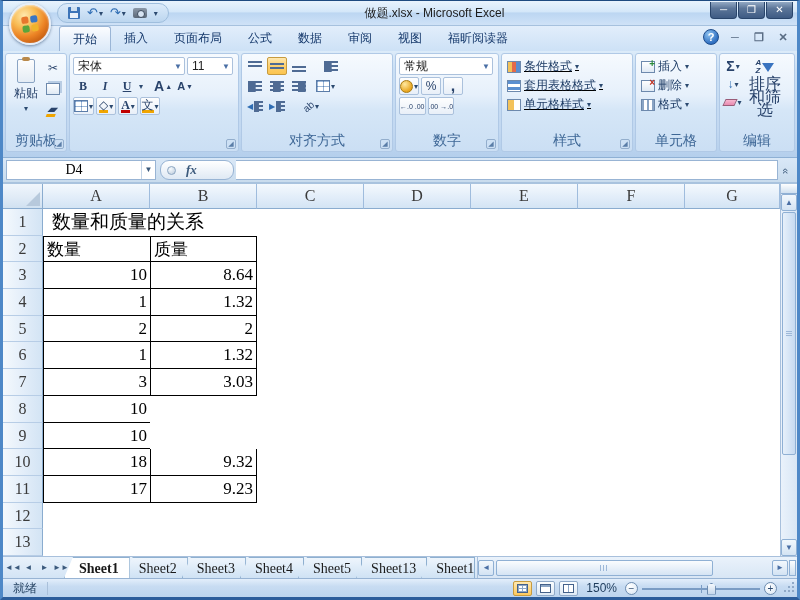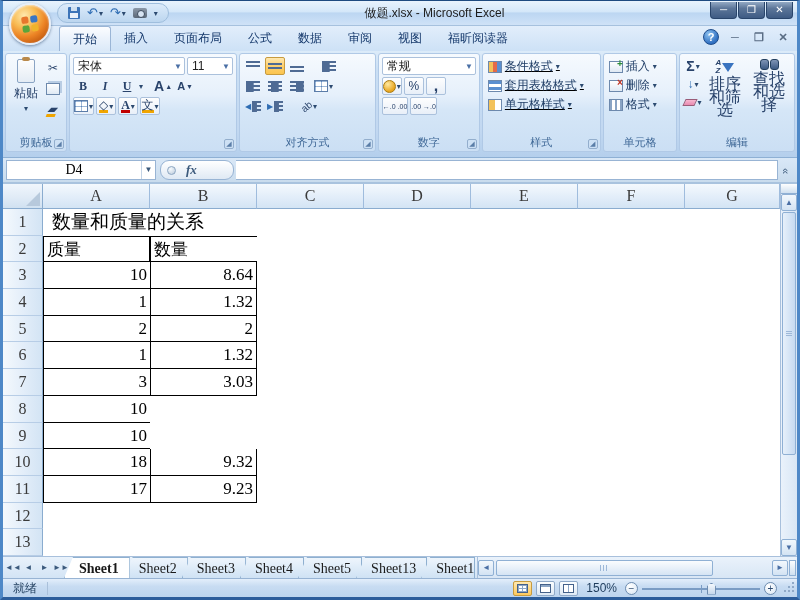--- a/index.html
+++ b/index.html
@@ -46,21 +46,21 @@
   .tabrow-right { position:absolute; right:6px; top:3px; display:flex; align-items:center; gap:8px; }
   .help-btn { width:16px; height:16px; border-radius:50%; background:radial-gradient(circle at 35% 30%, #8fc3f0, #2f6fc1 70%);
     color:#fff; font-size:11px; font-weight:bold; text-align:center; line-height:15px; border:1px solid #1d4c8c; }
   .wb-ctl { color:#5a6d84; font-size:11px; font-weight:bold; width:16px; text-align:center; }
 
   
   .ribbon { height:107px; background:linear-gradient(#dcebf9 0%, #cadff4 18%, #c2d8f1 75%, #b4cfec 100%);
     border-bottom:1px solid #8eb0d4; display:flex; gap:2px; padding:2px 2px 3px 2px; }
   .rgroup { border:1px solid #b0c9e6; border-radius:3px; height:99px; display:flex; flex-direction:column;
     background:linear-gradient(#f6fafe 0%, #e6f0fb 42%, #d5e6f7 58%, #cbdff4 100%); padding:3px 3px 0 3px; position:relative; }
-  .rgroup-label { position:absolute; left:0; right:0; bottom:1px; text-align:center; font-size:11px; color:#3e6796; }
+  .rgroup-label { position:absolute; left:0; right:0; bottom:1px; text-align:center; font-size:14px; color:#3e6796; }
   .launcher { position:absolute; right:2px; bottom:2px; width:10px; height:10px; border:1px solid #93aecd;
     border-radius:2px; color:#5b7ea8; font-size:7px; line-height:8px; text-align:center; }
   .rrow { display:flex; align-items:center; gap:2px; margin-bottom:2px; }
   .combo { background:#fff; border:1px solid #abc1dc; border-radius:2px; display:flex; align-items:center;
     height:18px; padding:0 2px 0 4px; font-size:12px; color:#222; }
   .combo .car { margin-left:auto; font-size:8px; color:#4a6fa5; padding-left:3px; }
   .sbtn { min-width:20px; height:18px; border:1px solid transparent; border-radius:2px; display:flex;
     align-items:center; justify-content:center; gap:1px; font-size:12px; color:#29436b; }
   .sbtn.boxed { border-color:#abc1dc; background:linear-gradient(#fefefe,#e8eff8); }
   .sbtn.hl { background:linear-gradient(#ffe8b0,#fdcf6e 50%,#fbc54f); border-color:#c79b3f; }
@@ -468,27 +468,20 @@
         <div class="bigbtn" style="width:44px;">
           <span style="display:flex;align-items:center;gap:1px;">
               <span class="az-ic">
                 <i>A</i>
                 <i>Z</i>
               </span>
               <span class="funnel-ic"></span>
             </span>
           <span class="two-line">排序和筛选</span>
         </div>
-        <div class="bigbtn" style="width:44px;">
-          <span class="binoc-ic">
-              <i></i>
-              <i></i>
-            </span>
-          <span class="two-line">查找和选择</span>
-        </div>
       </div>
       <div class="rgroup-label">编辑</div>
     </div>
   </div>
 
   <div class="formulabar">
     <div class="namebox">
       <span class="nb-text">D4</span>
       <span class="nb-drop">▼</span>
     </div>
@@ -524,22 +517,22 @@
           </div>
           <div class="cell"></div>
           <div class="cell"></div>
           <div class="cell"></div>
           <div class="cell"></div>
           <div class="cell"></div>
           <div class="cell"></div>
         </div>
         <div class="grow">
           <div class="rowhdr">2</div>
+          <div class="cell tb tbt hdrcell">数量</div>
           <div class="cell tb tbr tbt hdrcell">质量</div>
-          <div class="cell tb tbt hdrcell">数量</div>
           <div class="cell"></div>
           <div class="cell"></div>
           <div class="cell"></div>
           <div class="cell"></div>
           <div class="cell"></div>
         </div>
         <div class="grow">
           <div class="rowhdr">3</div>
           <div class="cell tb num">10</div>
           <div class="cell tb tbr num">8.64</div>

